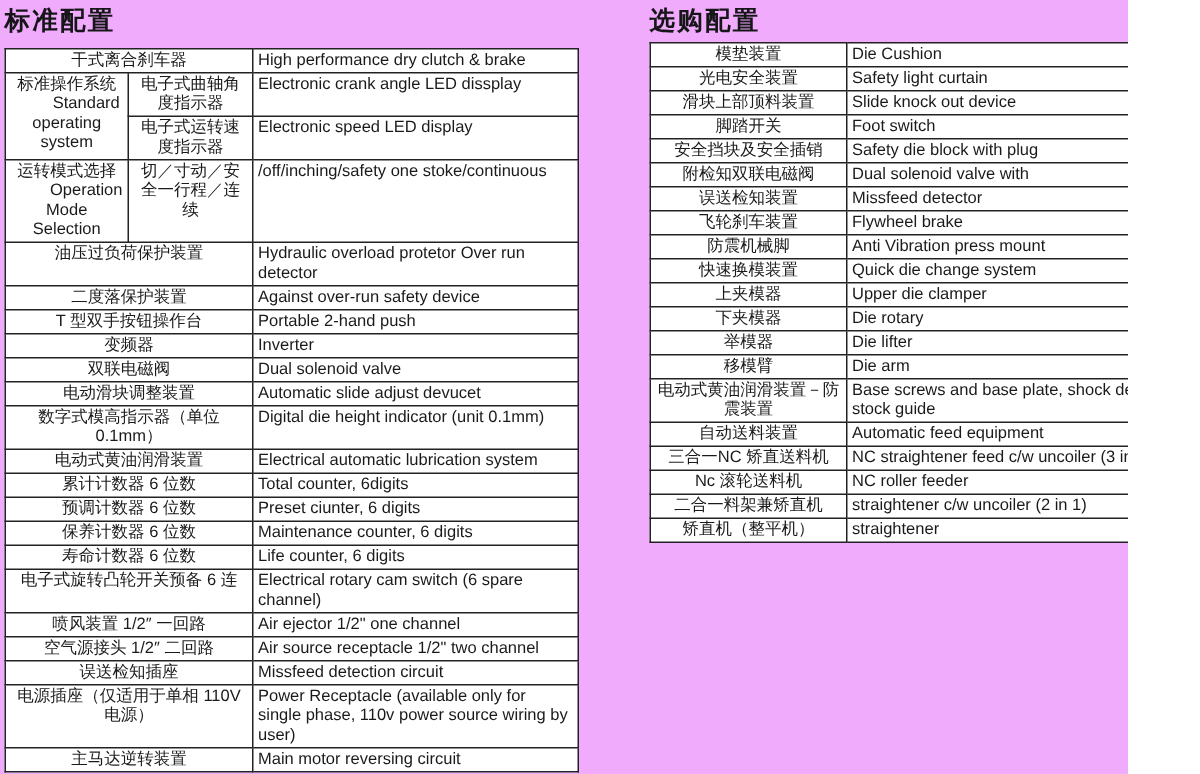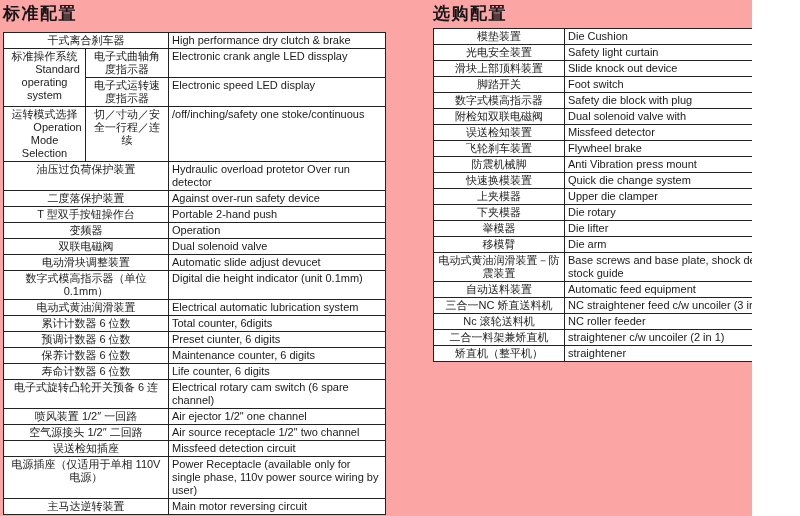--- a/index.html
+++ b/index.html
@@ -1,21 +1,21 @@
 <!DOCTYPE html>
 <html><head>
 <meta charset="utf-8">
 <style>
   html, body { margin: 0; padding: 0; background: #ffffff; }
   .page {
     position: relative;
     width: 752px;
     height: 516px;
     overflow: hidden;
-    background: #fca5a5;
+    background: #f0abfc;
     font-family: "Liberation Sans", "DejaVu Sans", sans-serif;
     color: #1c1c1e;
   }
   .section { position: absolute; top: 4px; }
   .section-left  { left: 3px;   width: 382px; }
   .section-right { left: 417px; width: 383px; padding-left: 16px; }
 
   .title-zh {
     font-size: 17px;
     line-height: 19px;
@@ -91,21 +91,21 @@
           <tr>
             <td colspan="2" class="zh">二度落保护装置</td>
             <td class="en">Against over-run safety device</td>
           </tr>
           <tr>
             <td colspan="2" class="zh">T 型双手按钮操作台</td>
             <td class="en">Portable 2-hand push</td>
           </tr>
           <tr>
             <td colspan="2" class="zh">变频器</td>
-            <td class="en">Operation</td>
+            <td class="en">Inverter</td>
           </tr>
           <tr>
             <td colspan="2" class="zh">双联电磁阀</td>
             <td class="en">Dual solenoid valve</td>
           </tr>
           <tr>
             <td colspan="2" class="zh">电动滑块调整装置</td>
             <td class="en">Automatic slide adjust devucet</td>
           </tr>
           <tr>
@@ -183,21 +183,21 @@
             <td class="zh">滑块上部顶料装置</td>
             <td class="en">Slide knock out device</td>
             <td class="sliver"></td>
           </tr>
           <tr>
             <td class="zh">脚踏开关</td>
             <td class="en">Foot switch</td>
             <td class="sliver"></td>
           </tr>
           <tr>
-            <td class="zh">数字式模高指示器</td>
+            <td class="zh">安全挡块及安全插销</td>
             <td class="en">Safety die block with plug</td>
             <td class="sliver"></td>
           </tr>
           <tr>
             <td class="zh">附检知双联电磁阀</td>
             <td class="en">Dual solenoid valve with</td>
             <td class="sliver"></td>
           </tr>
           <tr>
             <td class="zh">误送检知装置</td>

